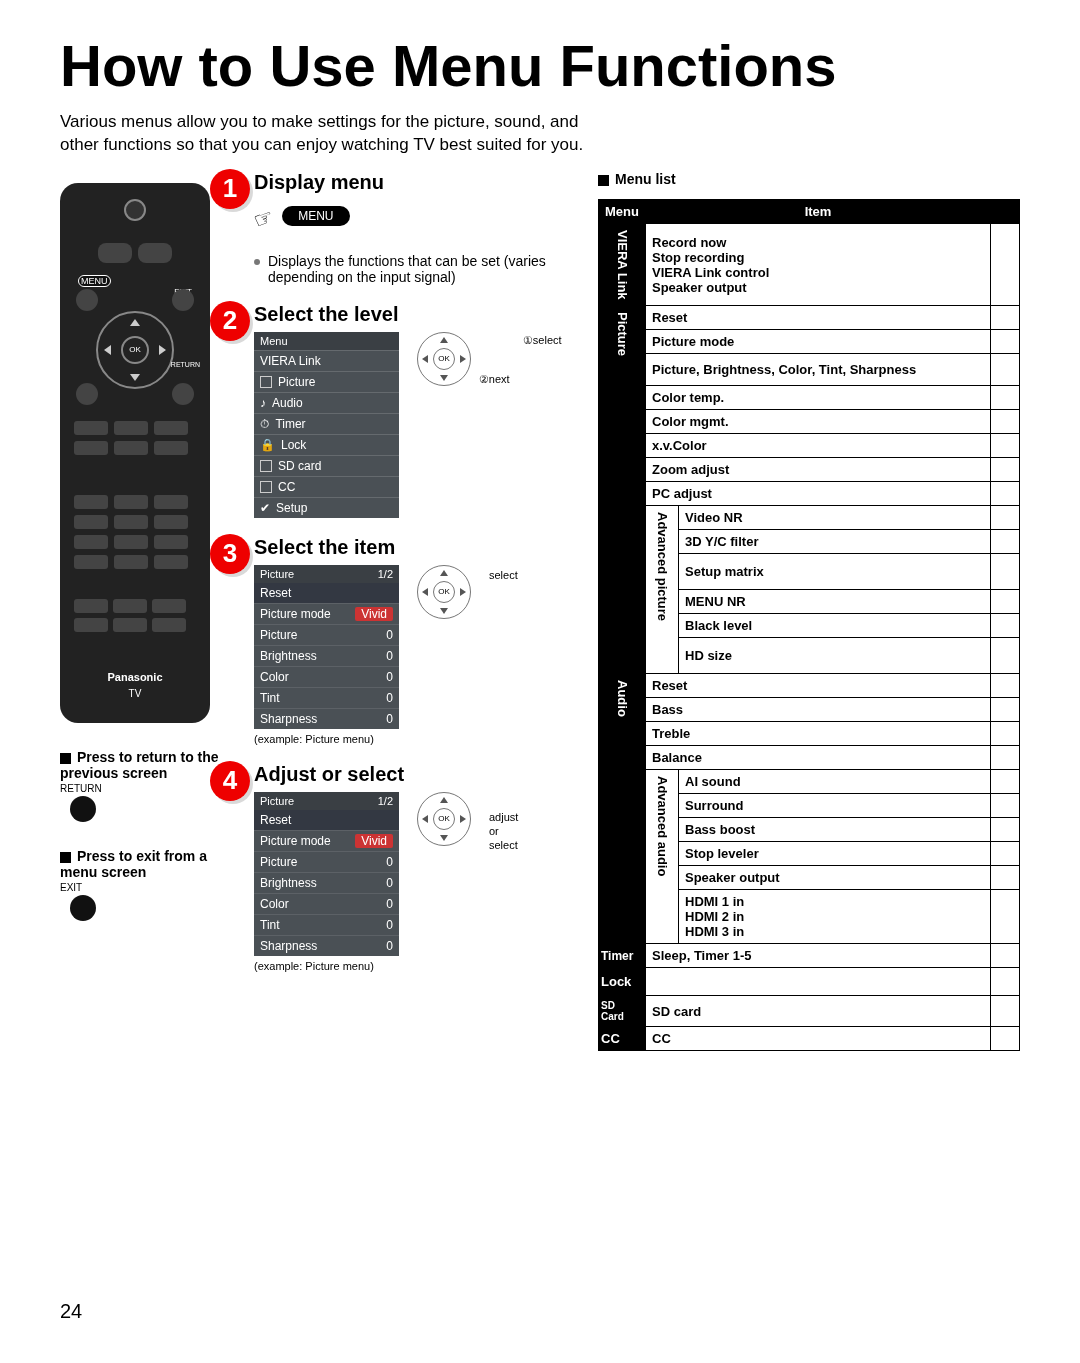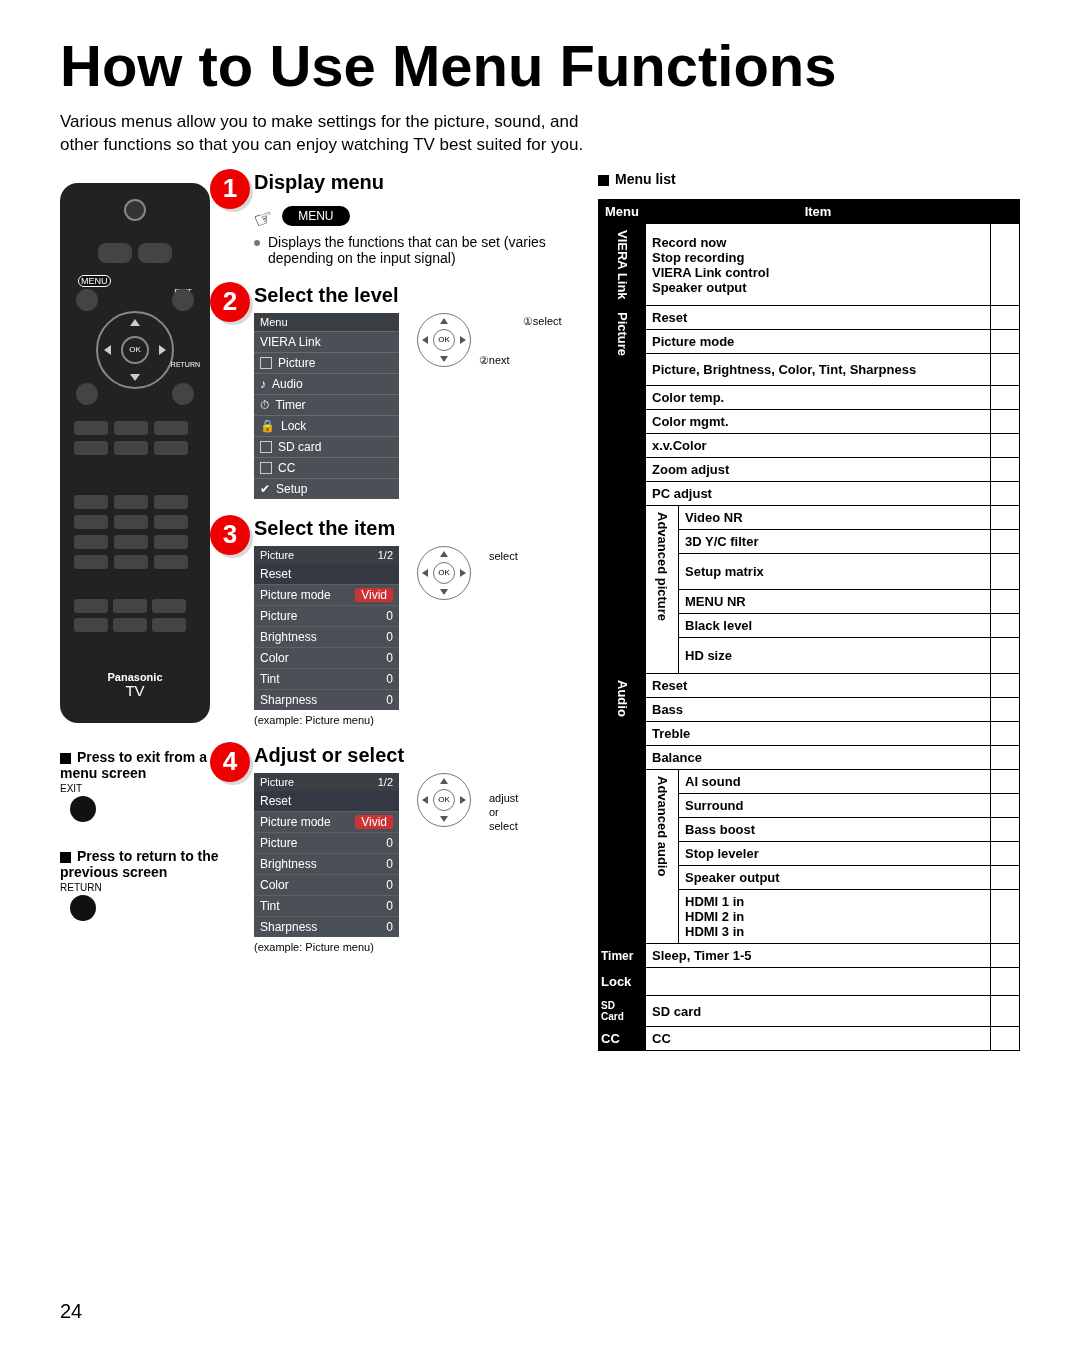--- a/index.html
+++ b/index.html
@@ -29,36 +29,36 @@
   .remote .tri.down{ bottom:6px; left:50%; transform:translateX(-50%); border-left:5px solid transparent; border-right:5px solid transparent; border-top:7px solid #ccc;}
   .remote .tri.left{ left:6px; top:50%; transform:translateY(-50%); border-top:5px solid transparent; border-bottom:5px solid transparent; border-right:7px solid #ccc;}
   .remote .tri.right{ right:6px; top:50%; transform:translateY(-50%); border-top:5px solid transparent; border-bottom:5px solid transparent; border-left:7px solid #ccc;}
   .remote .return-label{ position:absolute; top:178px; right:10px; font-size:7px;}
   .remote .c2l{ top:200px; left:16px;} .remote .c2r{ top:200px; right:16px;}
   .remote .grid{ position:absolute; left:14px; right:14px; display:flex; flex-wrap:wrap; gap:6px;}
   .remote .grid .btn{ width:34px; height:14px; border-radius:3px;}
   .remote .g1{ top:238px;} .remote .g2{ top:312px;} .remote .g3{ top:416px; gap:5px;}
   .remote .g3 .btn{ width:34px; height:14px;}
   .remote .brand{ position:absolute; bottom:40px; width:100%; text-align:center; font-size:11px; font-weight:bold;}
-  .remote .tv{ position:absolute; bottom:24px; width:100%; text-align:center; font-size:15px;}
+  .remote .tv{ position:absolute; bottom:24px; width:100%; text-align:center; font-size:10px;}
 
   .note{ margin-top:26px; font-size:14px; }
   .note .h{ font-weight:bold; }
   .note .sq{ display:inline-block; width:11px; height:11px; background:#000; margin-right:6px; vertical-align:middle;}
   .small-label{ font-size:10px; margin:2px 0;}
   .round-btn{ width:26px; height:26px; background:#111; border-radius:50%; margin:2px 0 12px 10px;}
 
   
   .step{ position:relative; margin-bottom:18px; }
   .step .num{ position:absolute; left:-44px; top:-2px; width:40px; height:40px; background:#e00; border-radius:50%; color:#fff; font-weight:bold; font-size:26px; display:flex; align-items:center; justify-content:center;}
   .step .num::after{ content:""; position:absolute; right:-3px; bottom:-3px; width:40px; height:40px; border-radius:50%; box-shadow: inset -3px -3px 0 rgba(0,0,0,.15);}
   .step-title{ font-size:20px; font-weight:bold; margin:0 0 6px 0;}
   .menu-pill{ display:inline-block; background:#000; color:#fff; font-size:12px; padding:3px 16px; border-radius:10px;}
   .hand{ display:inline-block; transform:rotate(-20deg); margin-right:4px; font-size:22px; position:relative; top:6px;}
-  .bullet-text{ font-size:14px; margin-top:8px; padding-left:14px; position:relative;}
+  .bullet-text{ font-size:14px; margin-top:27px; padding-left:14px; position:relative;}
   .bullet-text::before{ content:""; position:absolute; left:0; top:6px; width:6px; height:6px; background:#777; border-radius:50%;}
 
   .osd{ background:#4a5055; color:#fff; font-size:12px; width:145px; border-radius:0;}
   .osd .hdr{ background:#3a3f44; padding:3px 6px; font-size:11px;}
   .osd .row{ padding:3px 6px; border-top:1px solid rgba(255,255,255,.15); display:flex; align-items:center; gap:6px;}
   .osd .row .ic{ display:inline-block; width:10px; height:10px; border:1px solid #ccc;}
   .osd.picture .hdr{ display:flex; justify-content:space-between;}
   .osd.picture .reset{ background:#333842; padding:3px 6px;}
   .osd.picture .kv{ display:flex; justify-content:space-between; padding:3px 6px; border-top:1px solid rgba(255,255,255,.1);}
   .pv{ background:#c33; padding:0 6px; border-radius:2px;}
@@ -142,27 +142,27 @@
             <div class="btn"></div>
             <div class="btn"></div>
             <div class="btn"></div>
             <div class="btn"></div>
           </div>
         <div class="brand">Panasonic</div>
         <div class="tv">TV</div>
       </div>
 
       <div class="note">
+        <div class="h"><span class="sq"></span><span>Press to return to the previous screen</span></div>
+        <div class="small-label">RETURN</div>
+        <div class="round-btn"></div>
+      </div>
+      <div class="note">
         <div class="h"><span class="sq"></span><span>Press to exit from a menu screen</span></div>
         <div class="small-label">EXIT</div>
-        <div class="round-btn"></div>
-      </div>
-      <div class="note">
-        <div class="h"><span class="sq"></span><span>Press to return to the previous screen</span></div>
-        <div class="small-label">RETURN</div>
         <div class="round-btn"></div>
       </div>
     </div>
 
     <div class="mid">
 
       <div class="step">
         <div class="num">1</div>
         <div class="step-title">Display menu</div>
         <span class="hand">☞</span>

